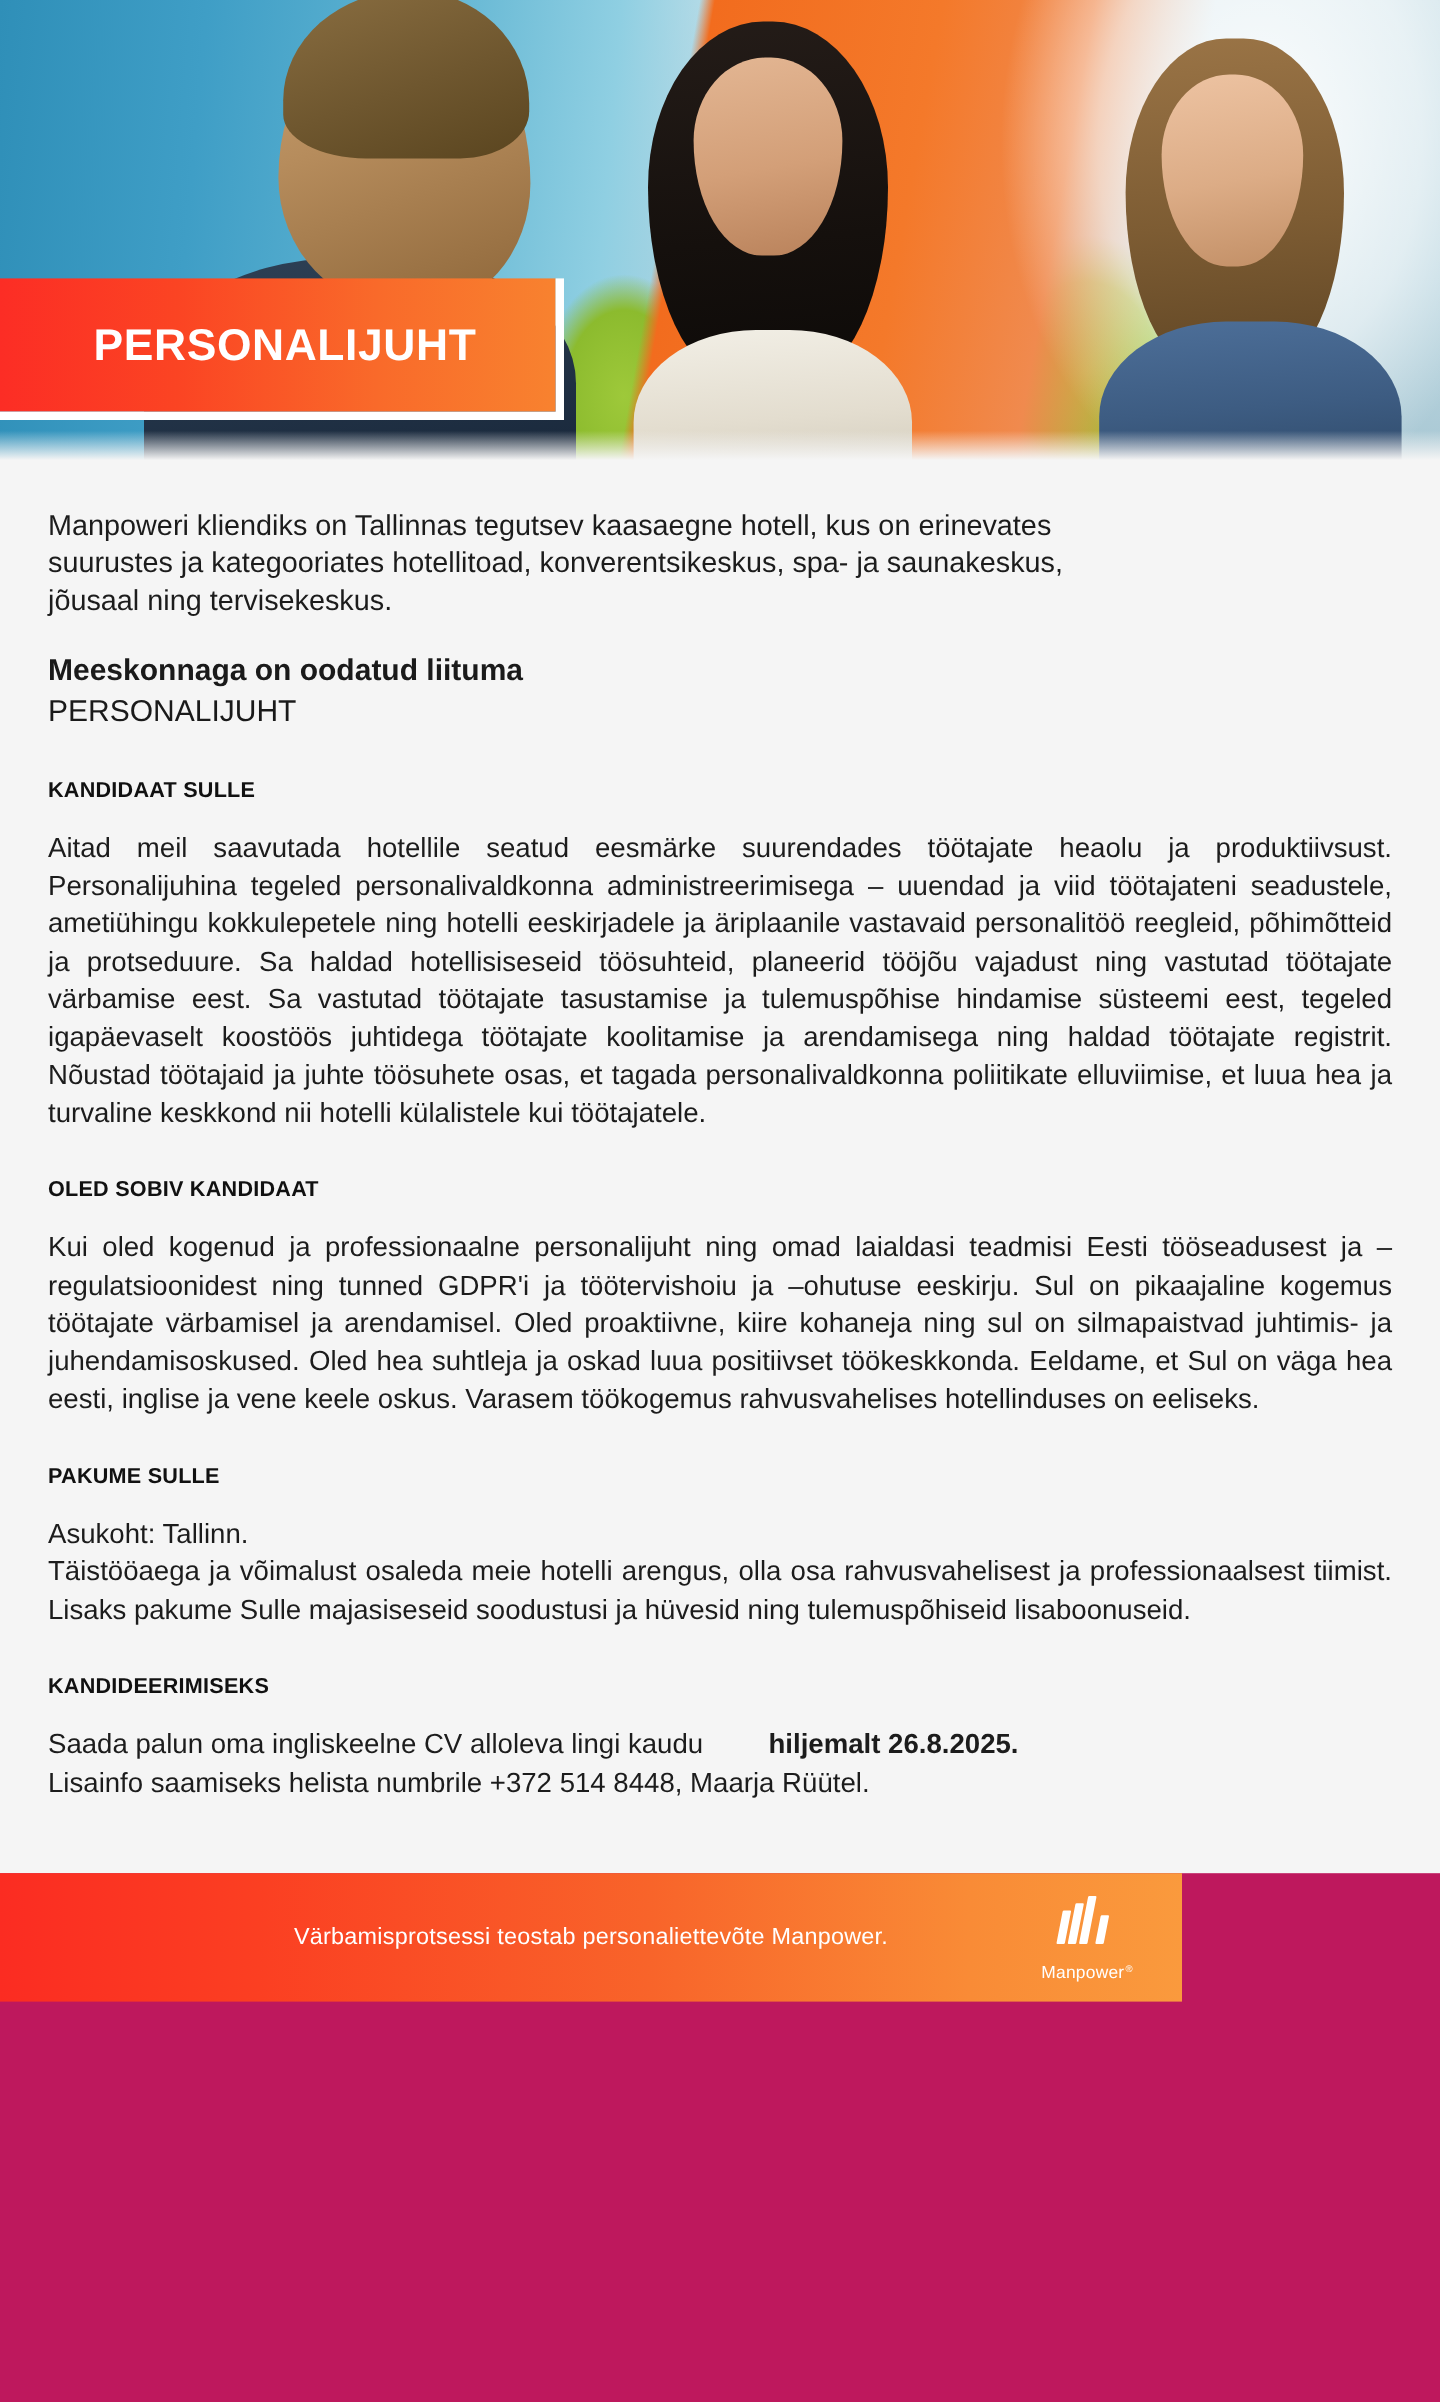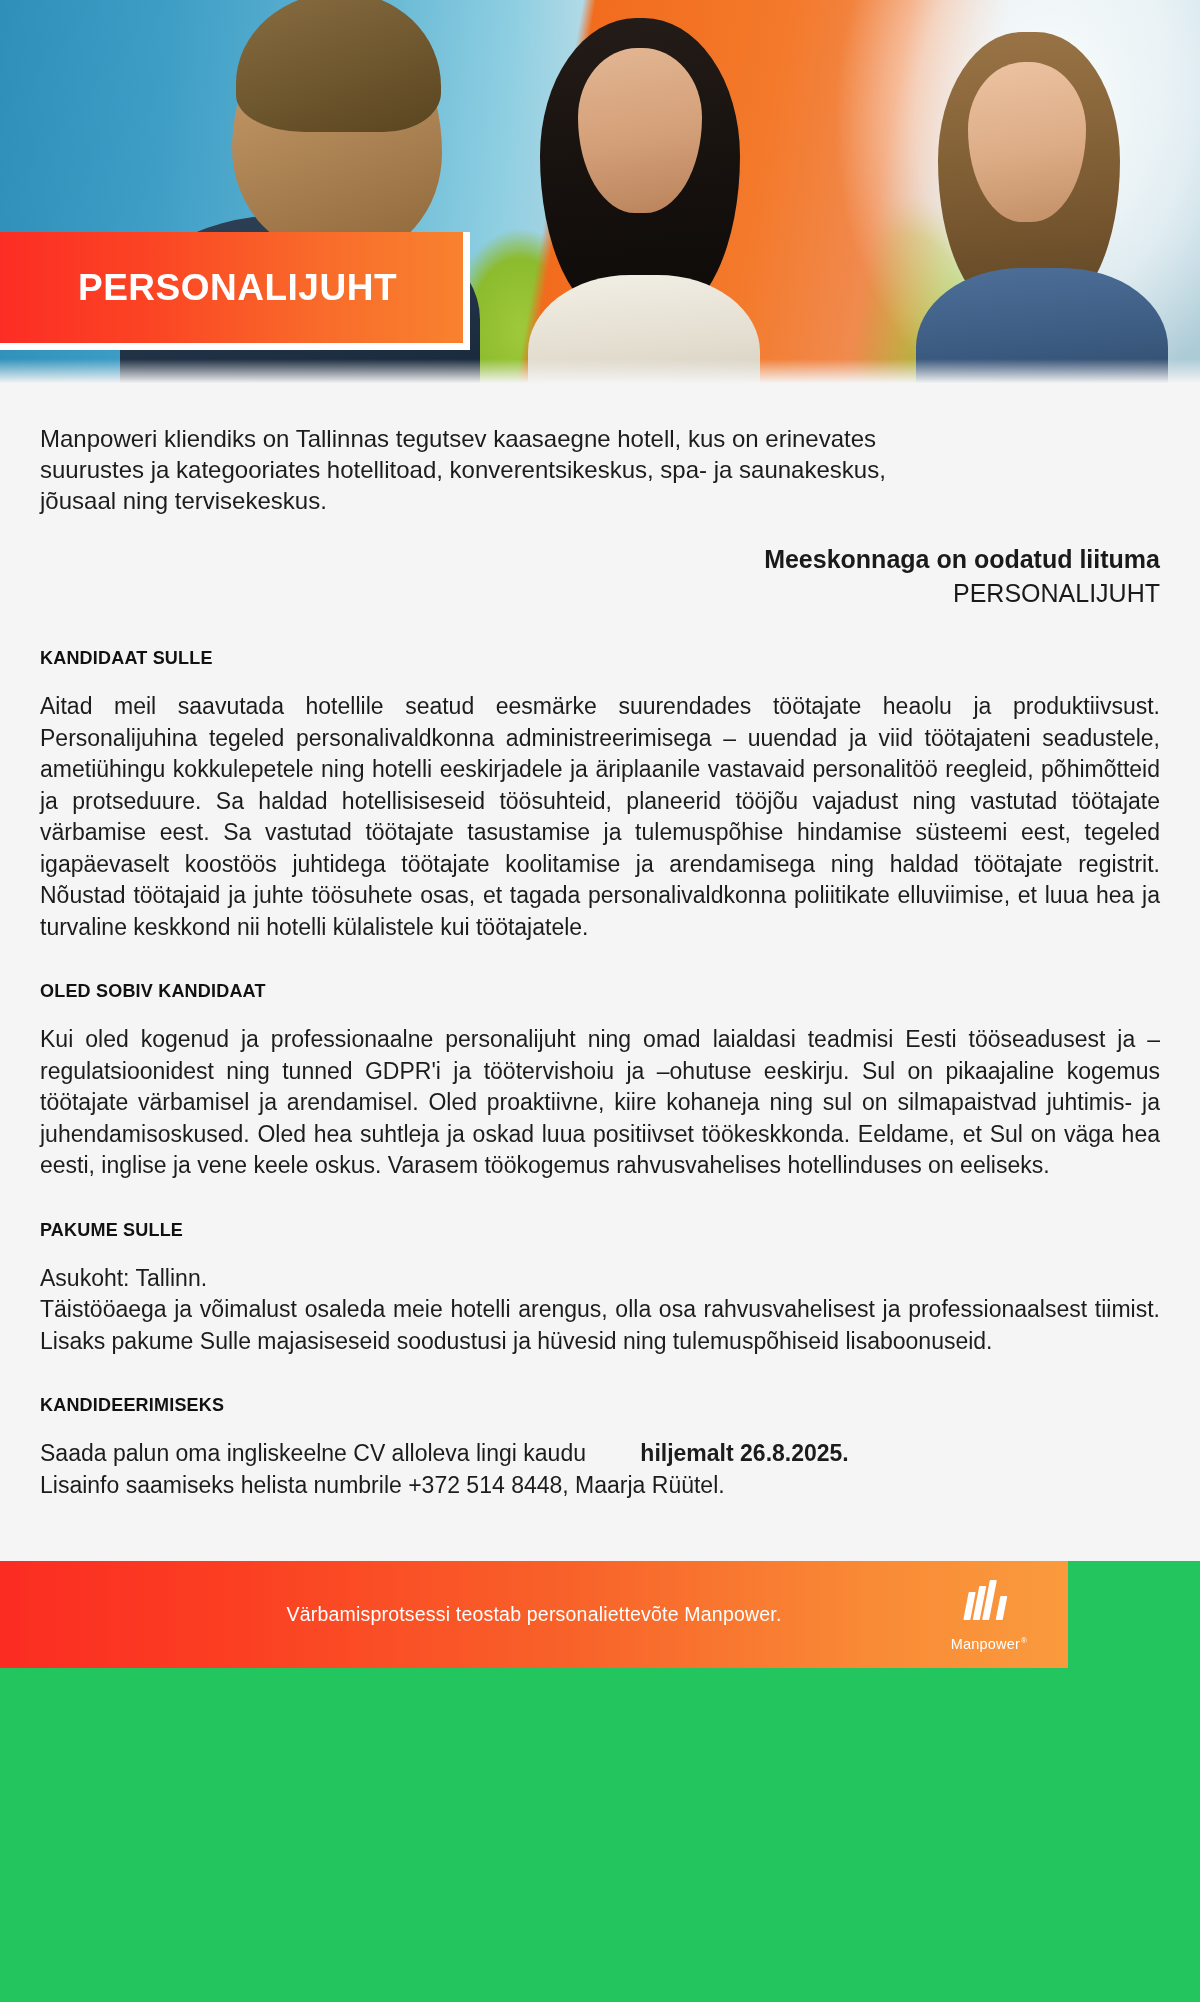--- a/index.html
+++ b/index.html
@@ -8,21 +8,21 @@
   html, body {
     width: 1200px;
     background: #ffffff;
     font-family: "Liberation Sans", sans-serif;
   }
 
   .page {
     position: relative;
     width: 1200px;
     min-height: 2002px;
-    background: #22c55e;
+    background: #be185d;
     overflow: hidden;
   }
 
   
   .hero {
     position: relative;
     width: 1200px;
     height: 385px;
     overflow: hidden;
     background: #2f87ad;
@@ -143,21 +143,21 @@
 
   .intro {
     padding-top: 38px;
     font-size: 24px;
     line-height: 31px;
     color: #1c1c1c;
     max-width: 880px;
   }
 
   .center-head {
-    text-align: right;
+    text-align: left;
     font-size: 25px;
     font-weight: 700;
     color: #1a1a1a;
     line-height: 34px;
     margin-top: 26px;
   }
   .center-head .role {
     font-weight: 400;
     display: block;
   }
@@ -183,21 +183,21 @@
   .gap-md { margin-top: 40px; }
 
   .apply-line { text-align: left; }
   .apply-line b { font-weight: 700; margin-left: 48px; }
 
   
   .footer-spacer { height: 60px; }
 
   .footer {
     position: relative;
-    width: 1068px;
+    width: 985px;
     height: 107px;
     background: linear-gradient(90deg, #fb2c22 0%, #fb3f22 22%, #f8642a 55%, #f98b36 82%, #fa9a3d 100%);
     display: flex;
     align-items: center;
     justify-content: center;
   }
   .footer-text {
     color: #ffffff;
     font-size: 19.5px;
     font-weight: 400;

